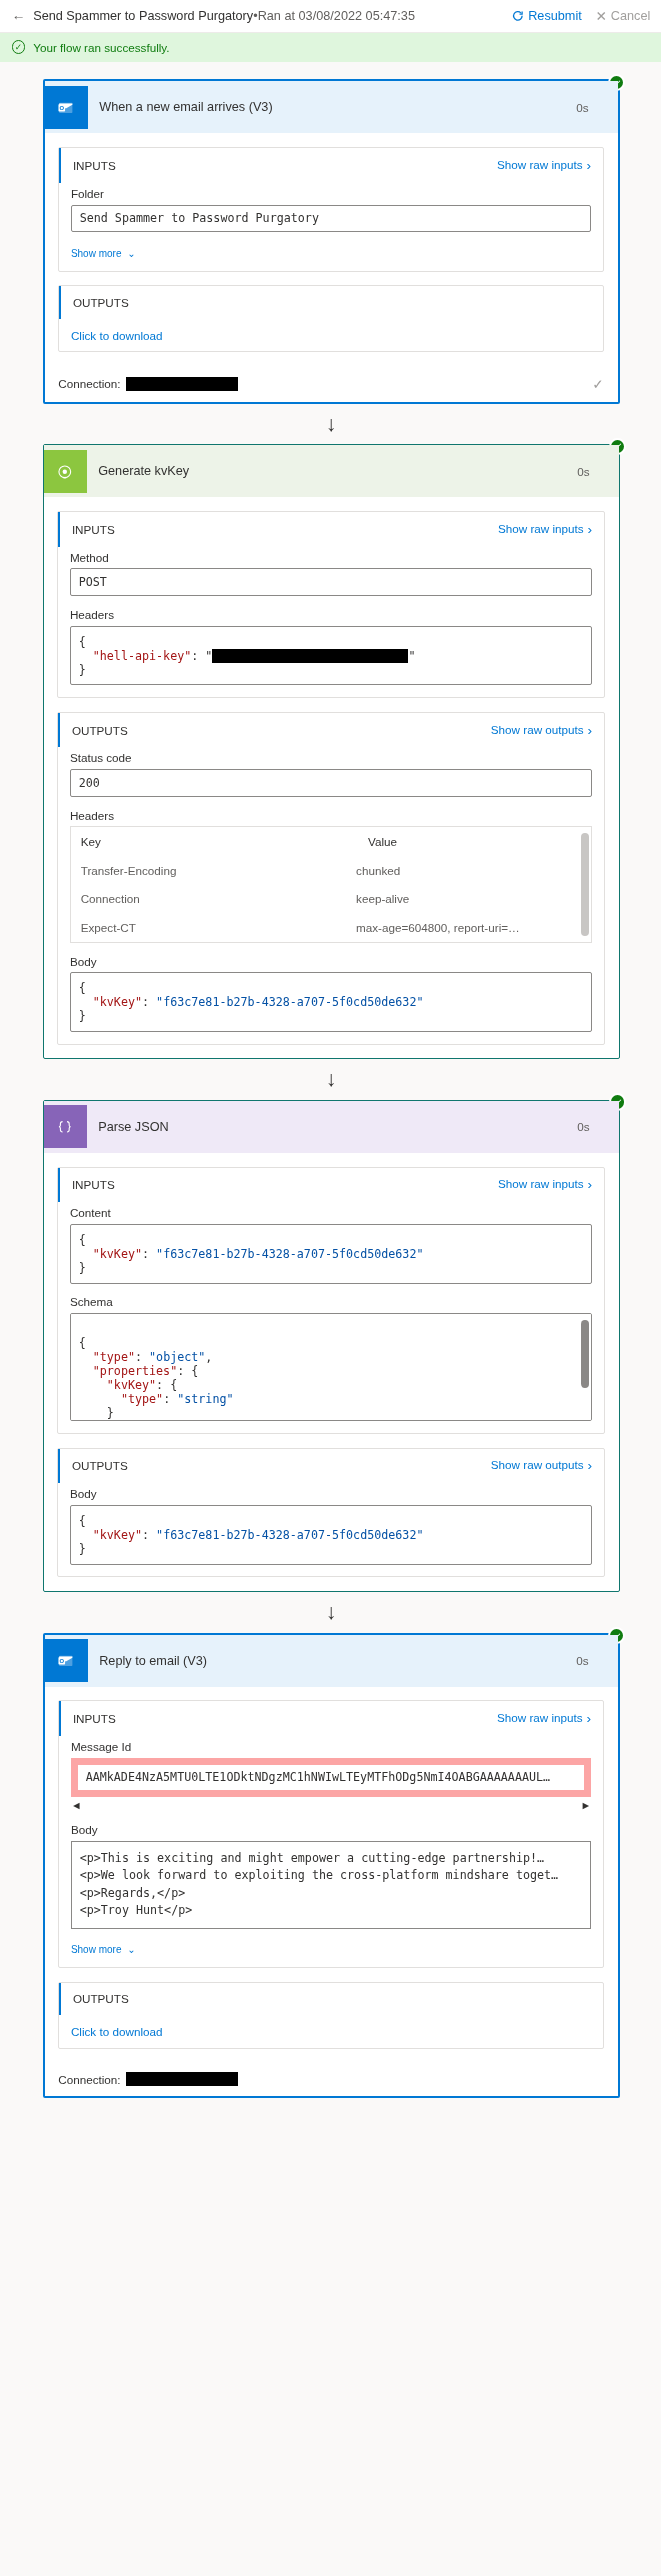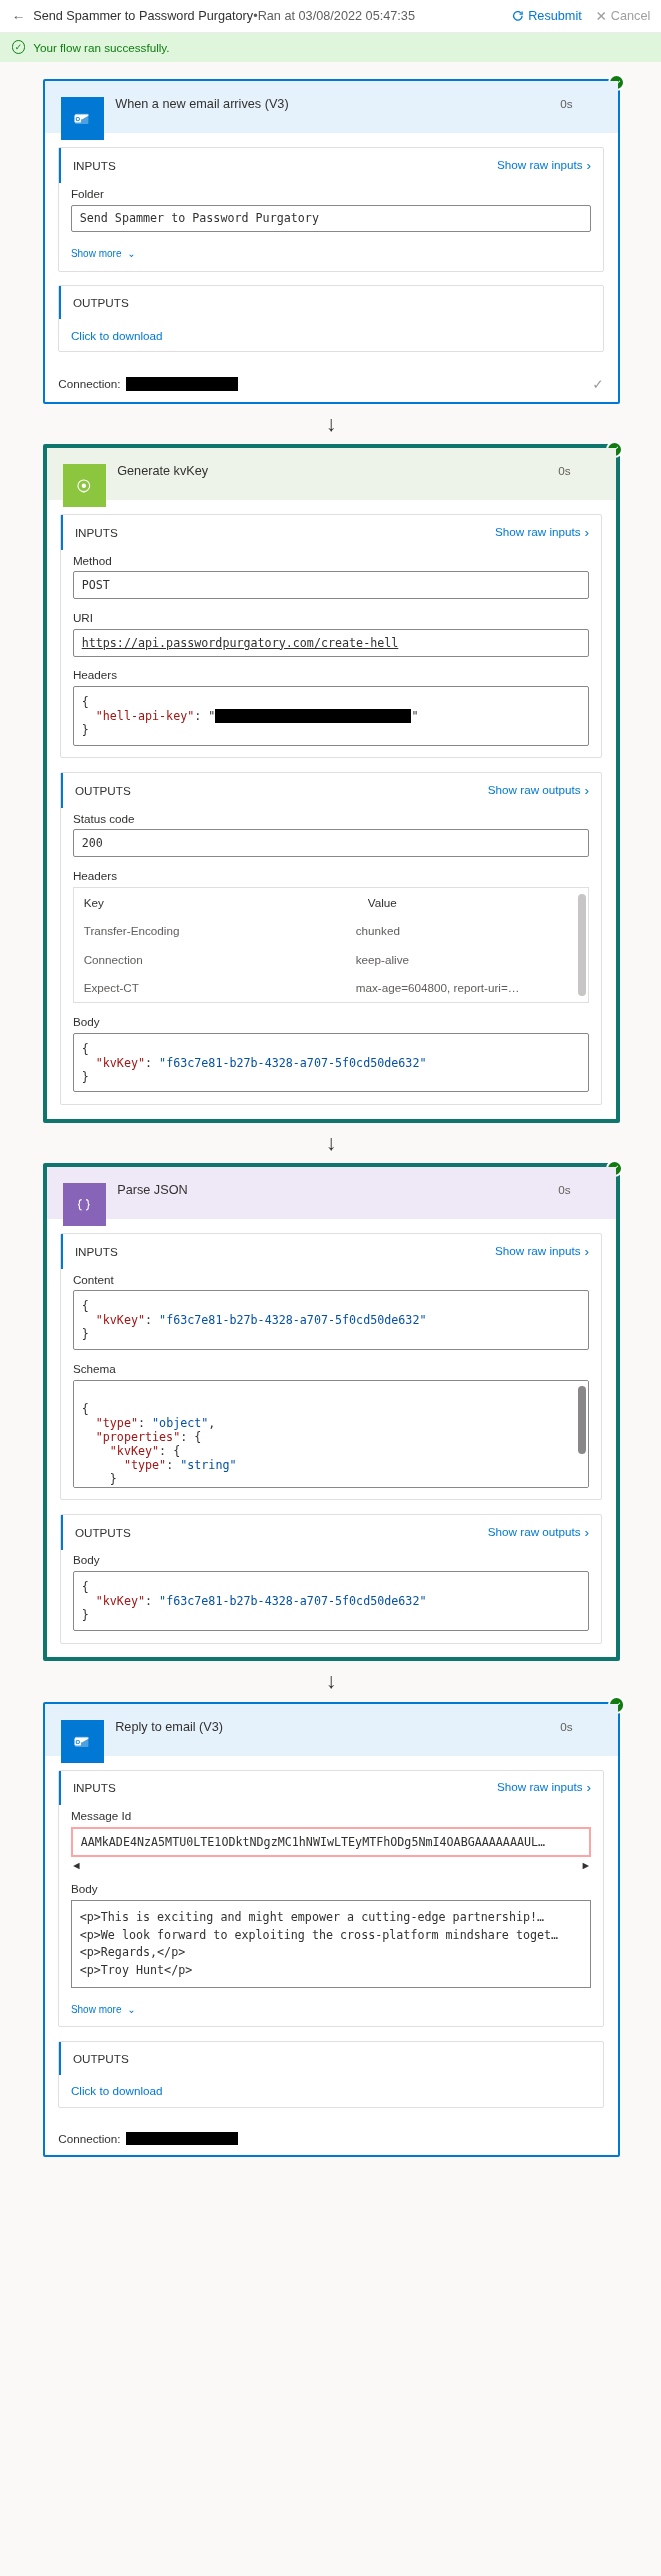--- a/index.html
+++ b/index.html
@@ -15,23 +15,23 @@
   .topbar .action.disabled { color: #a19f9d; cursor: default; }
   
   
   .successbar { background: #dff6dd; padding: 7.8px 11.7px; display: flex; align-items: center; gap: 7.8px; color: #107c10; font-size: 11.7px; }
   .successbar .icon { width: 13.7px; height: 13.7px; border-radius: 50%; border: 1.5px solid #107c10; display: flex; align-items: center; justify-content: center; font-size: 8.8px; }
   
   
   .flowcol { width: 577px; margin: 17.6px auto 0; }
   
   
-  .card { border: 4px solid #0f766e; border-radius: 2px; background: #fff; position: relative; }
+  .card { border: 1px solid #0f766e; border-radius: 2px; background: #fff; position: relative; }
   .card.outlook { border: 2px solid #0078d4; }
-  .card-header { display: flex; align-items: flex-start; padding: 16px; height: 52px; position: relative; }
+  .card-header { display: flex; align-items: center; padding: 0; height: 52px; position: relative; }
   .card-header.outlook { background: #e6f2fb; }
   .card-header.generate { background: #edf3e8; }
   .card-header.parse { background: #efe9f7; }
   .card-icon { width: 43px; height: 43px; display: flex; align-items: center; justify-content: center; color: #fff; font-size: 15.6px; }
   .card-icon.outlook { background: #0078d4; }
   .card-icon.generate { background: #8cc63f; }
   .card-icon.parse { background: #8764b8; }
   .card-title { padding-left: 11.7px; font-size: 12.7px; color: #323130; flex: 1; }
   .card-time { padding-right: 29px; font-size: 11.7px; color: #605e5c; }
   .success-badge { position: absolute; top: -7.8px; right: -7.8px; width: 17.6px; height: 17.6px; border-radius: 50%; background: #107c10; border: 2px solid #fff; display: flex; align-items: center; justify-content: center; }
@@ -76,21 +76,21 @@
   .arrow-down { text-align: center; font-size: 21.5px; color: #323130; margin: 7.8px 0; }
   
   
   .kvtable { width: 100%; font-size: 11.7px; border: 1px solid #e1dfdd; position: relative; }
   .kvtable .row { display: flex; padding: 7.8px 9.8px; }
   .kvtable .row.head { color: #323130; font-weight: 400; gap: 12px; }
   .kvtable .row .k { flex: 0 0 55%; color: #605e5c; }
   .kvtable .row .v { flex: 1; color: #605e5c; white-space: nowrap; overflow: hidden; text-overflow: ellipsis; }
   .kvtable .row.head .k, .kvtable .row.head .v { color: #323130; }
   
-  .msgid-box { border: 2px solid #fca5a5; padding: 5.9px 7.8px; font-family: Consolas, monospace; font-size: 11.7px; white-space: nowrap; overflow: hidden; position: relative; }
+  .msgid-box { border: 7px solid #fca5a5; padding: 5.9px 7.8px; font-family: Consolas, monospace; font-size: 11.7px; white-space: nowrap; overflow: hidden; position: relative; }
   .msgid-scroll { display: flex; justify-content: space-between; margin-top: 2px; }
   .msgid-scroll span { font-size: 10.8px; cursor: pointer; color: #323130; }
   
   .emailbody-box { border: 1px solid #8a8886; padding: 7.8px; font-family: Consolas, monospace; font-size: 11.7px; white-space: nowrap; overflow: hidden; line-height: 1.5; }
   
   svg.ic { width: 17.6px; height: 17.6px; fill: currentColor; }
   .resubmit-ic { width: 13.7px; height: 13.7px; stroke: #0078d4; fill: none; stroke-width: 1.5; }
   .cancel-ic { color: #a19f9d; font-size: 13.7px; }
 </style>
 </head>
@@ -198,24 +198,20 @@
           <span class="panel-title">INPUTS</span>
           <span class="panel-link">
               <span>Show raw inputs</span>
               <span class="chev">›</span>
             </span>
         </div>
         <div class="panel-content">
           <div class="field">
             <span class="field-label">Method</span>
             <div class="field-value mono">POST</div>
-          </div>
-          <div class="field">
-            <span class="field-label">URI</span>
-            <div class="field-value mono"><a href="#">https://api.passwordpurgatory.com/create-hell</a></div>
           </div>
           <div class="field">
             <span class="field-label">Headers</span>
             <div class="codebox">{<br>&nbsp;&nbsp;<span class="key">"hell-api-key"</span><span class="punct">: "</span><span class="redacted">&nbsp;</span><span class="punct">"</span><br>}</div>
           </div>
         </div>
       </div>
       <div class="panel outputs">
         <div class="panel-header">
           <span class="panel-title">OUTPUTS</span>

